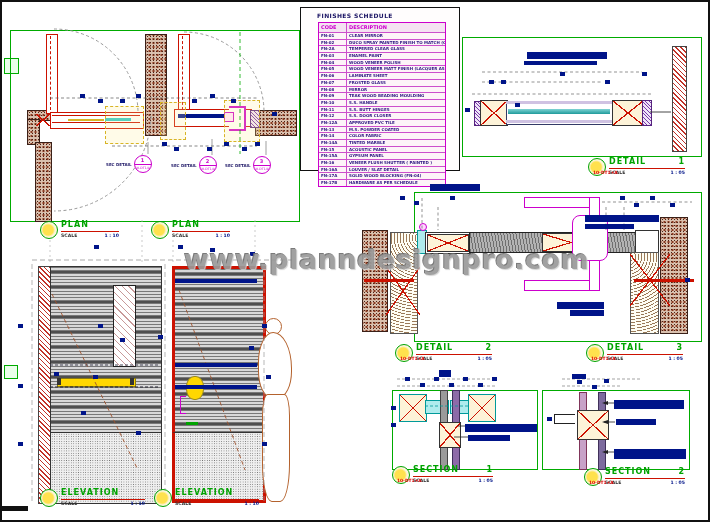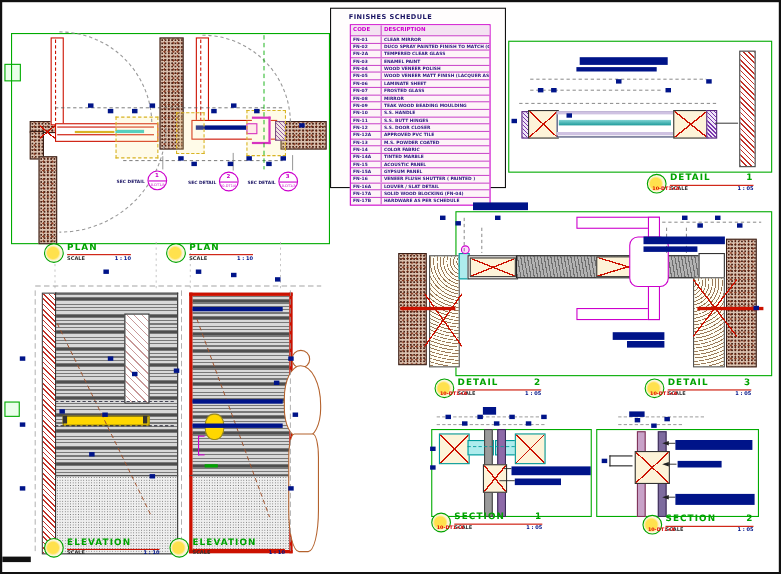--- a/index.html
+++ b/index.html
@@ -95,20 +95,21 @@
     <path d="M395,377 H495 M395,384 H495" stroke="#666" stroke-dasharray="3,2" stroke-width="0.6"></path>
     <path d="M560,377 H640 M560,384 H620" stroke="#666" stroke-dasharray="3,2" stroke-width="0.6"></path>
     <path d="M423,404 H466" stroke="#009a9a" stroke-dasharray="3,2" stroke-width="0.8"></path>
     <path d="M456,424 H463 M452,435 H466" stroke="#222" stroke-width="0.8"></path>
     <path d="M602,401 H612 M602,420 H613 M602,450 H612" stroke="#222" stroke-width="0.8"></path>
     <polygon points="600,401 606,399 606,403" fill="#222"></polygon>
     <polygon points="600,420 606,418 606,422" fill="#222"></polygon>
     <polygon points="600,450 606,448 606,452" fill="#222"></polygon>
   </svg>
 
+  <div id="watermark">www.planndesignpro.com</div>
 
   <i class="abs" style="left:0;top:504px;width:26px;height:5px;background:#111;"></i>
   <i class="abs" style="left:2px;top:56px;width:13px;height:14px;border:1px solid #00ab00;background:#eaffea;"></i>
   <i class="abs" style="left:2px;top:363px;width:12px;height:12px;border:1px solid #00ab00;background:#eaffea;"></i>
 
   <i class="abs gbox" style="left:8px;top:28px;width:288px;height:190px;"></i>
   <i class="abs speck" style="left:143px;top:32px;width:20px;height:100px;"></i>
   <i class="abs speck" style="left:253px;top:108px;width:40px;height:24px;"></i>
   <i class="abs speck" style="left:25px;top:108px;width:26px;height:9px;"></i>
   <i class="abs speck" style="left:25px;top:117px;width:11px;height:24px;"></i>

